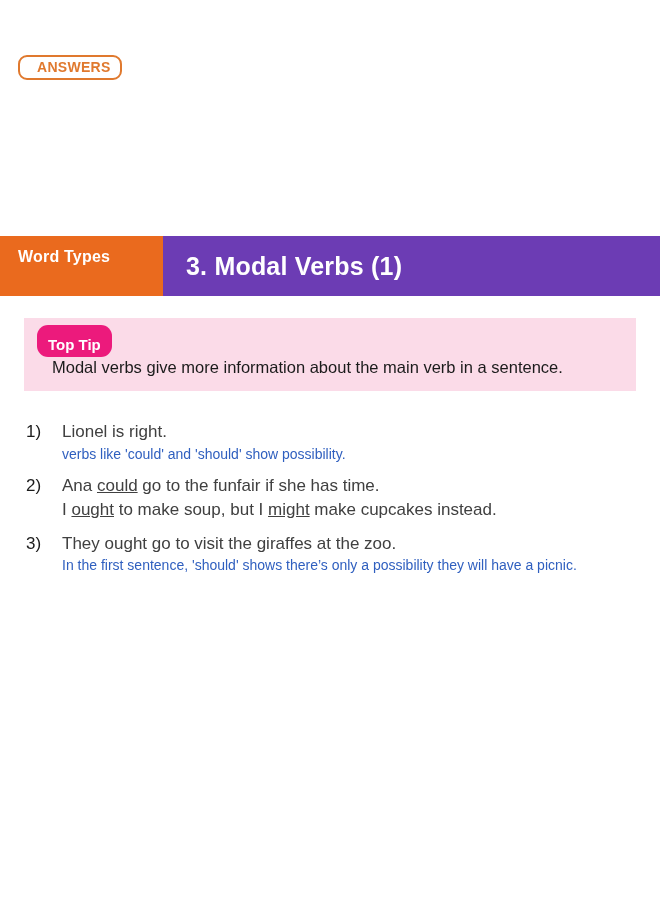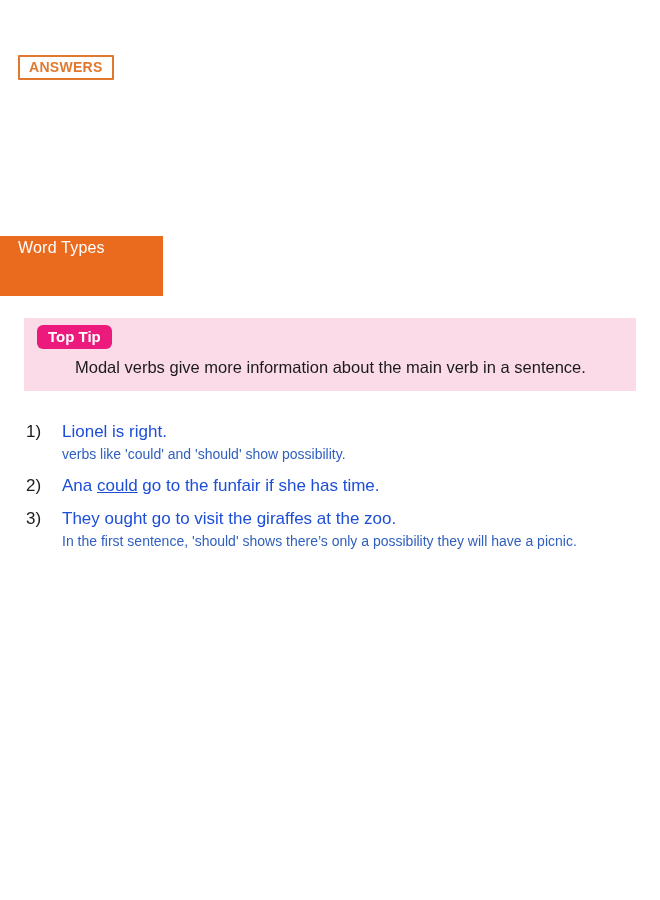--- a/index.html
+++ b/index.html
@@ -31,37 +31,37 @@
     align-items: stretch;
   }
   .header-left {
     width: 163px;
     background: #ea6a1e;
     position: relative;
   }
   .header-left .word-types {
     position: absolute;
     left: 18px;
-    top: 3px;
+    top: 12px;
     color: #ffffff;
     font-size: 16px;
-    font-weight: normal;
+    font-weight: bold;
     letter-spacing: 0.2px;
   }
   .answers-tab {
     position: absolute;
     left: 18px;
     top: 55px;
     background: #ffffff;
     border: 2px solid #e0792e;
-    border-radius: 1px;
+    border-radius: 9px;
     color: #e0792e;
     font-size: 14px;
     font-weight: bold;
-    padding: 2px 9px 3px 9px;
+    padding: 2px 9px 3px 17px;
     letter-spacing: 0.3px;
     z-index: 5;
   }
   .header-right {
     flex: 1;
     background: #6c3cb4;
     display: flex;
     align-items: center;
   }
   .header-title {
@@ -82,25 +82,25 @@
     padding: 0;
   }
   .tip-label {
     position: absolute;
     left: 13px;
     top: 7px;
     background: #ec1a7c;
     color: #ffffff;
     font-size: 15px;
     font-weight: bold;
-    padding: 3px 11px 4px 11px;
-    border-radius: 6px;
+    padding: 11px 11px 4px 11px;
+    border-radius: 11px;
   }
   .tip-body {
-    padding: 38px 18px 12px 51px;
+    padding: 38px 18px 12px 28px;
     color: #1b1b1b;
     font-size: 16.5px;
     line-height: 1.42;
   }
   .tip-body u { text-decoration: underline; }
 
   
   .answers {
     position: absolute;
     left: 24px;
@@ -117,39 +117,42 @@
     color: #1b1b1b;
     font-size: 17px;
     line-height: 1.45;
     padding-left: 2px;
     box-sizing: border-box;
   }
   .ans-body {
     flex: 1;
   }
   .ans-line {
-    color: #1d4ed8;
+    color: #404040;
     font-size: 17px;
     line-height: 1.45;
   }
   .ans-line u { text-decoration: underline; }
   .ans-note {
     color: #2f5fbf;
     font-size: 14px;
     line-height: 1.42;
   }
 </style>
 </head>
 <body>
 
 <div class="page">
 
   <div class="header-band">
     <div class="header-left">
       <div class="word-types">Word Types</div>
+    </div>
+    <div class="header-right">
+      <div class="header-title">3. Modal Verbs (1)</div>
     </div>
   </div>
   <div class="answers-tab">ANSWERS</div>
 
   <div class="tip-box">
     <div class="tip-label">Top Tip</div>
     <div class="tip-body">
       <div>Modal verbs give more information about the main verb in a sentence.</div>
     </div>
   </div>
@@ -161,20 +164,21 @@
       <div class="ans-body">
         <div class="ans-line">Lionel is right.</div>
         <div class="ans-note">verbs like 'could' and 'should' show possibility.</div>
       </div>
     </div>
 
     <div class="ans-item">
       <div class="ans-num">2)</div>
       <div class="ans-body">
         <div class="ans-line"><span>Ana </span><u>could</u><span> go to the funfair if she has time.</span></div>
+        <div class="ans-line"><span>I </span><u>ought</u><span> to make soup, but I </span><u>might</u><span> make cupcakes instead.</span></div>
       </div>
     </div>
 
     <div class="ans-item">
       <div class="ans-num">3)</div>
       <div class="ans-body">
         <div class="ans-line">They ought go to visit the giraffes at the zoo.</div>
         <div class="ans-note">In the first sentence, 'should' shows there’s only a possibility they will have a picnic.</div>
       </div>
     </div>

